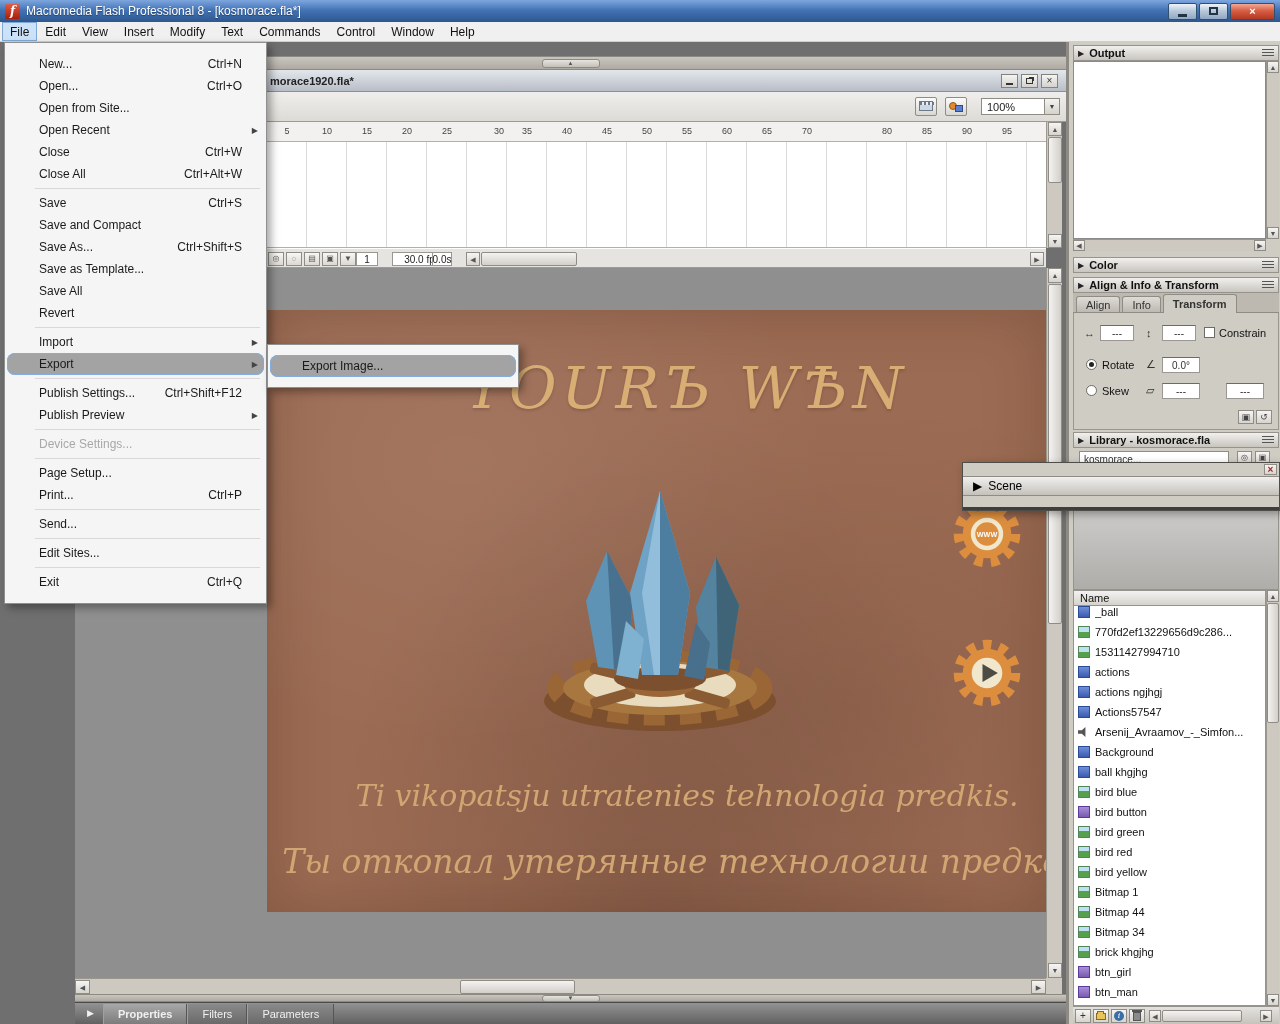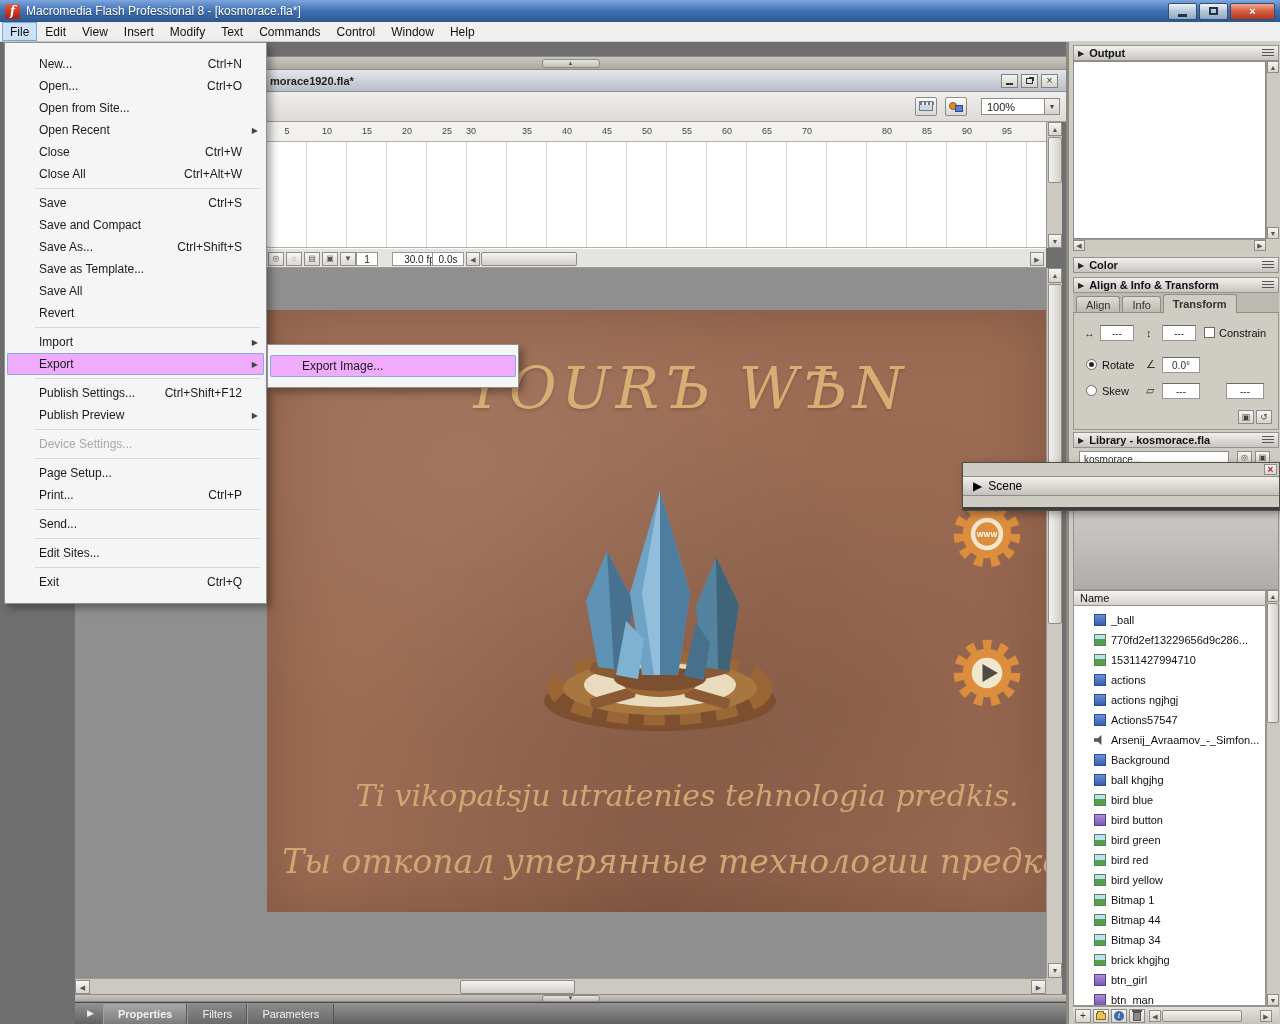--- a/index.html
+++ b/index.html
@@ -21,21 +21,21 @@
   .menubar{left:0;top:22px;width:1280px;height:20px;background:#f0f0f0;border-bottom:1px solid #cfcfcf;display:flex;align-items:stretch;padding-left:2px;}
   .mb-item{display:flex;align-items:center;padding:0 8px;color:#111;}
   .mb-item.active{background:#cbe2f8;box-shadow:inset 0 0 0 1px #7fa8d4;}
 
   
   .menu{background:#f5f5f5;border:1px solid #8f8f8f;box-shadow:4px 4px 8px rgba(0,0,0,.35);padding:10px 0;z-index:100;}
   .menu-item{height:22px;display:flex;align-items:center;padding:0 10px 0 32px;color:#1a1a1a;position:relative;margin:0 2px;}
   .menu-item .m-sc{margin-left:auto;padding-right:12px;color:#1a1a1a;}
   .menu-item .m-arrow{position:absolute;right:6px;font-size:8px;color:#444;}
   .menu-item.disabled,.menu-item.disabled .m-sc{color:#a8a8a8;}
-  .menu-item.hl{background:#f0abfc;box-shadow:inset 0 0 0 1px #84acdd;border-radius:2px;}
+  .menu-item.hl{background:#a3a3a3;box-shadow:inset 0 0 0 1px #84acdd;border-radius:8px;}
   .menu-sep{height:1px;background:#d8d8d8;margin:3px 6px 3px 30px;}
 
   
   .doc{left:75px;top:42px;width:991px;height:982px;}
   .top-strip{left:0;top:0;width:991px;height:14px;background:#6f6f6f;}
   .splitter{left:0;width:991px;height:14px;background:linear-gradient(#c9c6bf,#aeaaa2);border-top:1px solid #8d8a84;border-bottom:1px solid #8d8a84;display:flex;align-items:center;justify-content:center;}
   .splitter .handle{width:58px;height:9px;background:linear-gradient(#e6e4df,#c2bfb8);border:1px solid #8d8a84;border-radius:3px;font-size:6px;color:#555;display:flex;align-items:center;justify-content:center;line-height:1;}
   .doc-titlebar{left:0;top:28px;width:991px;height:22px;background:linear-gradient(#e3e7ec,#b8bec7);border-bottom:1px solid #8a8f96;display:flex;align-items:center;color:#222;}
   .doc-title{position:absolute;left:195px;font-size:11px;font-weight:bold;}
   .doc-btns{position:absolute;right:8px;display:flex;gap:3px;}
@@ -100,21 +100,21 @@
   .radio{position:absolute;width:11px;height:11px;border:1px solid #6e6b66;border-radius:50%;background:#fff;}
   .radio.sel::after{content:"";position:absolute;left:2px;top:2px;width:5px;height:5px;border-radius:50%;background:#222;}
   .checkbox{position:absolute;width:11px;height:11px;border:1px solid #6e6b66;background:#fff;}
   .tf-btn{position:absolute;width:16px;height:14px;background:linear-gradient(#f6f5f3,#d7d4ce);border:1px solid #8f8c86;font-size:9px;color:#444;display:flex;align-items:center;justify-content:center;line-height:1;}
 
   .lib-selector{position:absolute;height:16px;background:#fff;border:1px solid #8f8c86;font-size:10px;color:#333;display:flex;align-items:center;padding:0 4px;overflow:hidden;white-space:nowrap;}
   .mini-btn{position:absolute;width:15px;height:14px;background:linear-gradient(#f6f5f3,#d7d4ce);border:1px solid #8f8c86;font-size:8px;color:#444;display:flex;align-items:center;justify-content:center;line-height:1;}
   .lib-preview{position:absolute;background:linear-gradient(#dcdbd9,#aeadaa);border:1px solid #96938d;}
   .lib-name-head{position:absolute;height:16px;background:linear-gradient(#f3f2f0,#d6d3cd);border:1px solid #96938d;font-size:11px;color:#111;display:flex;align-items:center;padding:0 6px;}
   .lib-list{position:absolute;background:#fff;border:1px solid #96938d;border-top:none;overflow:hidden;}
-  .lib-row{height:20px;display:flex;align-items:flex-end;gap:5px;padding:0 4px;margin-left:16px;}
+  .lib-row{height:20px;display:flex;align-items:flex-start;gap:5px;padding:0 4px;}
   .li-icon{width:12px;height:12px;flex:0 0 12px;}
   .t-movieclip{background:linear-gradient(#6f8fd8,#3a5cb0);border:1px solid #2a4a9a;}
   .t-bitmap{background:linear-gradient(180deg,#bfe0f2 0 45%,#55a04a 45% 100%);border:1px solid #53855a;}
   .t-button{background:linear-gradient(#a98fd8,#7a5ab0);border:1px solid #5a3a9a;}
   .t-sound{background:#555;clip-path:polygon(0% 35%,32% 35%,62% 8%,62% 92%,32% 65%,0% 65%);}
   .li-name{font-size:11px;color:#111;white-space:nowrap;overflow:hidden;}
   .lib-toolbar{position:absolute;background:linear-gradient(#e4e2de,#c6c3bc);border-top:1px solid #96938d;}
   .lt-btn{position:absolute;top:2px;width:16px;height:14px;background:linear-gradient(#f6f5f3,#d7d4ce);border:1px solid #8f8c86;display:flex;align-items:center;justify-content:center;font-size:10px;color:#333;line-height:1;}
   .folder-ico{width:10px;height:7px;background:#e8c35a;border:1px solid #8a6a1a;position:relative;}
   .folder-ico::before{content:"";position:absolute;left:0;top:-3px;width:5px;height:2px;background:#e8c35a;border:1px solid #8a6a1a;border-bottom:none;}
@@ -194,21 +194,21 @@
       <span class="zoom-arrow" style="left:969px;">▼</span>
     </div>
 
     <div class="abs ruler">
       <span class="ruler-left"></span>
     <span class="ruler-num" style="left: 202px;">5</span>
         <span class="ruler-num" style="left: 242px;">10</span>
         <span class="ruler-num" style="left: 282px;">15</span>
         <span class="ruler-num" style="left: 322px;">20</span>
         <span class="ruler-num" style="left: 362px;">25</span>
-        <span class="ruler-num" style="left: 386px;">30</span>
+        <span class="ruler-num" style="left: 414px;">30</span>
         <span class="ruler-num" style="left: 442px;">35</span>
         <span class="ruler-num" style="left: 482px;">40</span>
         <span class="ruler-num" style="left: 522px;">45</span>
         <span class="ruler-num" style="left: 562px;">50</span>
         <span class="ruler-num" style="left: 602px;">55</span>
         <span class="ruler-num" style="left: 642px;">60</span>
         <span class="ruler-num" style="left: 682px;">65</span>
         <span class="ruler-num" style="left: 722px;">70</span>
         <span class="ruler-num" style="left: 762px; margin-top: 44px;">75</span>
         <span class="ruler-num" style="left: 802px;">80</span>
@@ -228,21 +228,21 @@
     </div>
 
     <div class="abs tstatus">
       <span class="ts-btn" style="left:193px;">◎</span>
       <span class="ts-btn" style="left:211px;">◌</span>
       <span class="ts-btn" style="left:229px;">▤</span>
       <span class="ts-btn" style="left:247px;">▣</span>
       <span class="ts-btn" style="left:265px;">▼</span>
       <span class="ts-field" style="left:281px;width:22px;">1</span>
       <span class="ts-field" style="left:317px;width:60px;text-align:center;">30.0 fps</span>
-      <span class="ts-field" style="left:357px;width:32px;">0.0s</span>
+      <span class="ts-field" style="left:357px;width:20px;">0.0s</span>
       <span class="sb-btn" style="left:391px;top:3px;width:14px;height:14px;">◀</span>
       <span class="sb-thumb h" style="left:406px;top:3px;width:96px;height:14px;"></span>
       <span class="sb-btn" style="left:955px;top:3px;width:14px;height:14px;">▶</span>
     </div>
 
     <div class="abs pasteboard">
       <div class="stage">
         <div class="stage-title">YOURЪ WѢN</div>
 
         <svg viewBox="0 0 300 270" style="position:absolute;left:243px;top:163px;width:300px;height:270px;">

